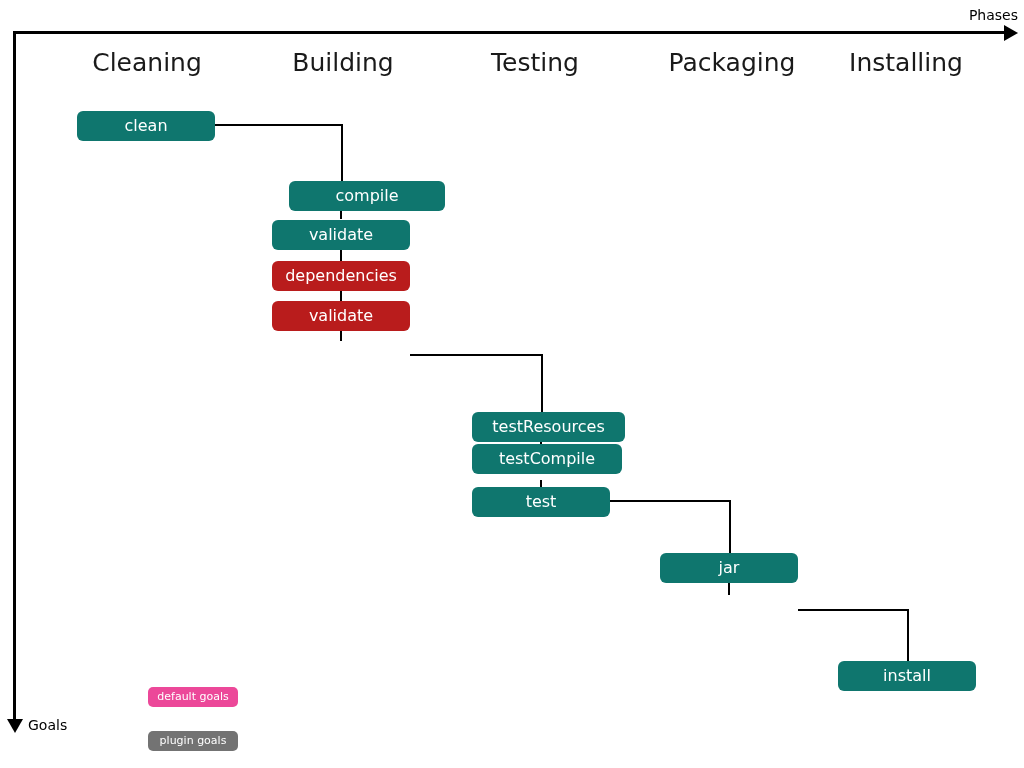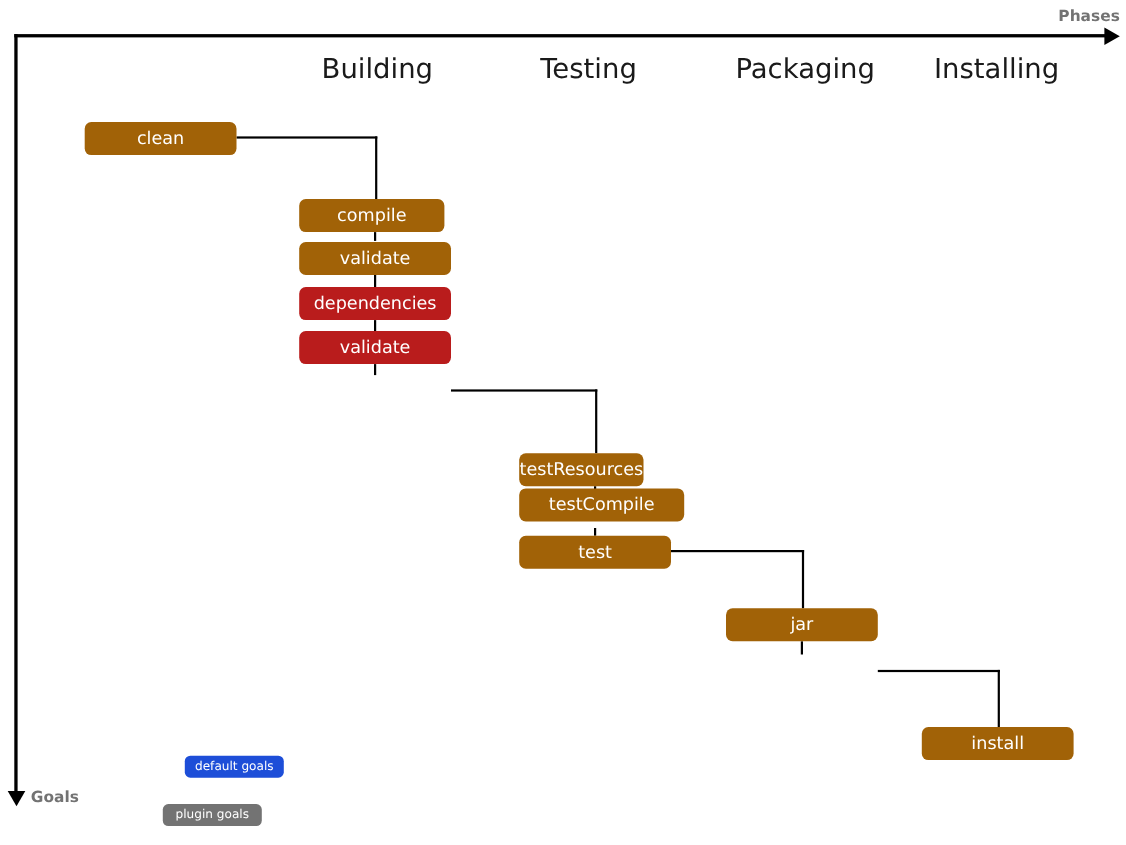--- a/index.html
+++ b/index.html
@@ -48,23 +48,23 @@
   }
   #arrow-down {
     left: 7px;
     top: 719px;
     border-left: 8px solid transparent;
     border-right: 8px solid transparent;
     border-top: 14px solid #000000;
   }
   .axis-caption {
     position: absolute;
-    font-weight: bold;
+    font-weight: normal;
     font-size: 14px;
-    color: #737373;
+    color: #000000;
     white-space: nowrap;
   }
   #caption-phases {
     right: 6px;
     top: 7px;
   }
   #caption-goals {
     left: 28px;
     top: 717px;
   }
@@ -84,21 +84,21 @@
     height: 30px;
     line-height: 30px;
     border-radius: 6px;
     color: #ffffff;
     font-size: 16px;
     text-align: center;
     white-space: nowrap;
     box-sizing: border-box;
   }
   .goal-box.default {
-    background: #a16207;
+    background: #0f766e;
   }
   .goal-box.plugin {
     background: #b91c1c;
   }
   
   .conn {
     position: absolute;
     background: #000000;
   }
   .conn-h { height: 2px; }
@@ -117,41 +117,41 @@
     height: 20px;
     line-height: 20px;
     border-radius: 5px;
     color: #ffffff;
     font-size: 11px;
     text-align: center;
     white-space: nowrap;
   }
   #legend-default {
     top: 687px;
-    background: #1d4ed8;
-    margin-left: 20px;
+    background: #ec4899;
   }
   #legend-plugin {
     top: 731px;
     background: #737373;
   }
 </style>
 </head>
 <body>
 
 <div id="canvas">
 
   <div class="axis-line" id="axis-vertical"></div>
   <div class="axis-line" id="axis-horizontal"></div>
   <div class="arrow-head" id="arrow-right"></div>
   <div class="arrow-head" id="arrow-down"></div>
 
   <div class="axis-caption" id="caption-phases">Phases</div>
   <div class="axis-caption" id="caption-goals">Goals</div>
 
+  <div class="phase-header" style="left:147px">Cleaning</div>
   <div class="phase-header" style="left:343px">Building</div>
   <div class="phase-header" style="left:535px">Testing</div>
   <div class="phase-header" style="left:732px">Packaging</div>
   <div class="phase-header" style="left:906px">Installing</div>
 
   <div class="conn conn-h" style="left:215px; top:124px; width:128px"></div>
   <div class="conn conn-v" style="left:341px; top:124px; height:57px"></div>
 
   <div class="stub" style="left:340px; top:211px"></div>
   <div class="stub" style="left:340px; top:250px; height:11px"></div>
@@ -166,25 +166,25 @@
 
   <div class="conn conn-h" style="left:610px; top:500px; width:121px"></div>
   <div class="conn conn-v" style="left:729px; top:500px; height:53px"></div>
 
   <div class="stub" style="left:728px; top:583px; height:12px"></div>
 
   <div class="conn conn-h" style="left:798px; top:609px; width:111px"></div>
   <div class="conn conn-v" style="left:907px; top:609px; height:52px"></div>
 
   <div class="goal-box default" style="left:77px; top:111px; width:138px">clean</div>
-  <div class="goal-box default" style="left:272px; top:181px; width:132px">compile</div>
+  <div class="goal-box default" style="left:289px; top:181px; width:156px">compile</div>
   <div class="goal-box default" style="left:272px; top:220px; width:138px">validate</div>
   <div class="goal-box plugin" style="left:272px; top:261px; width:138px">dependencies</div>
   <div class="goal-box plugin" style="left:272px; top:301px; width:138px">validate</div>
-  <div class="goal-box default" style="left:472px; top:412px; width:113px">testResources</div>
+  <div class="goal-box default" style="left:472px; top:412px; width:153px">testResources</div>
   <div class="goal-box default" style="left:472px; top:444px; width:150px">testCompile</div>
   <div class="goal-box default" style="left:472px; top:487px; width:138px">test</div>
   <div class="goal-box default" style="left:660px; top:553px; width:138px">jar</div>
   <div class="goal-box default" style="left:838px; top:661px; width:138px">install</div>
 
   <div class="legend-box" id="legend-default">default goals</div>
   <div class="legend-box" id="legend-plugin">plugin goals</div>
 
 </div>
 

